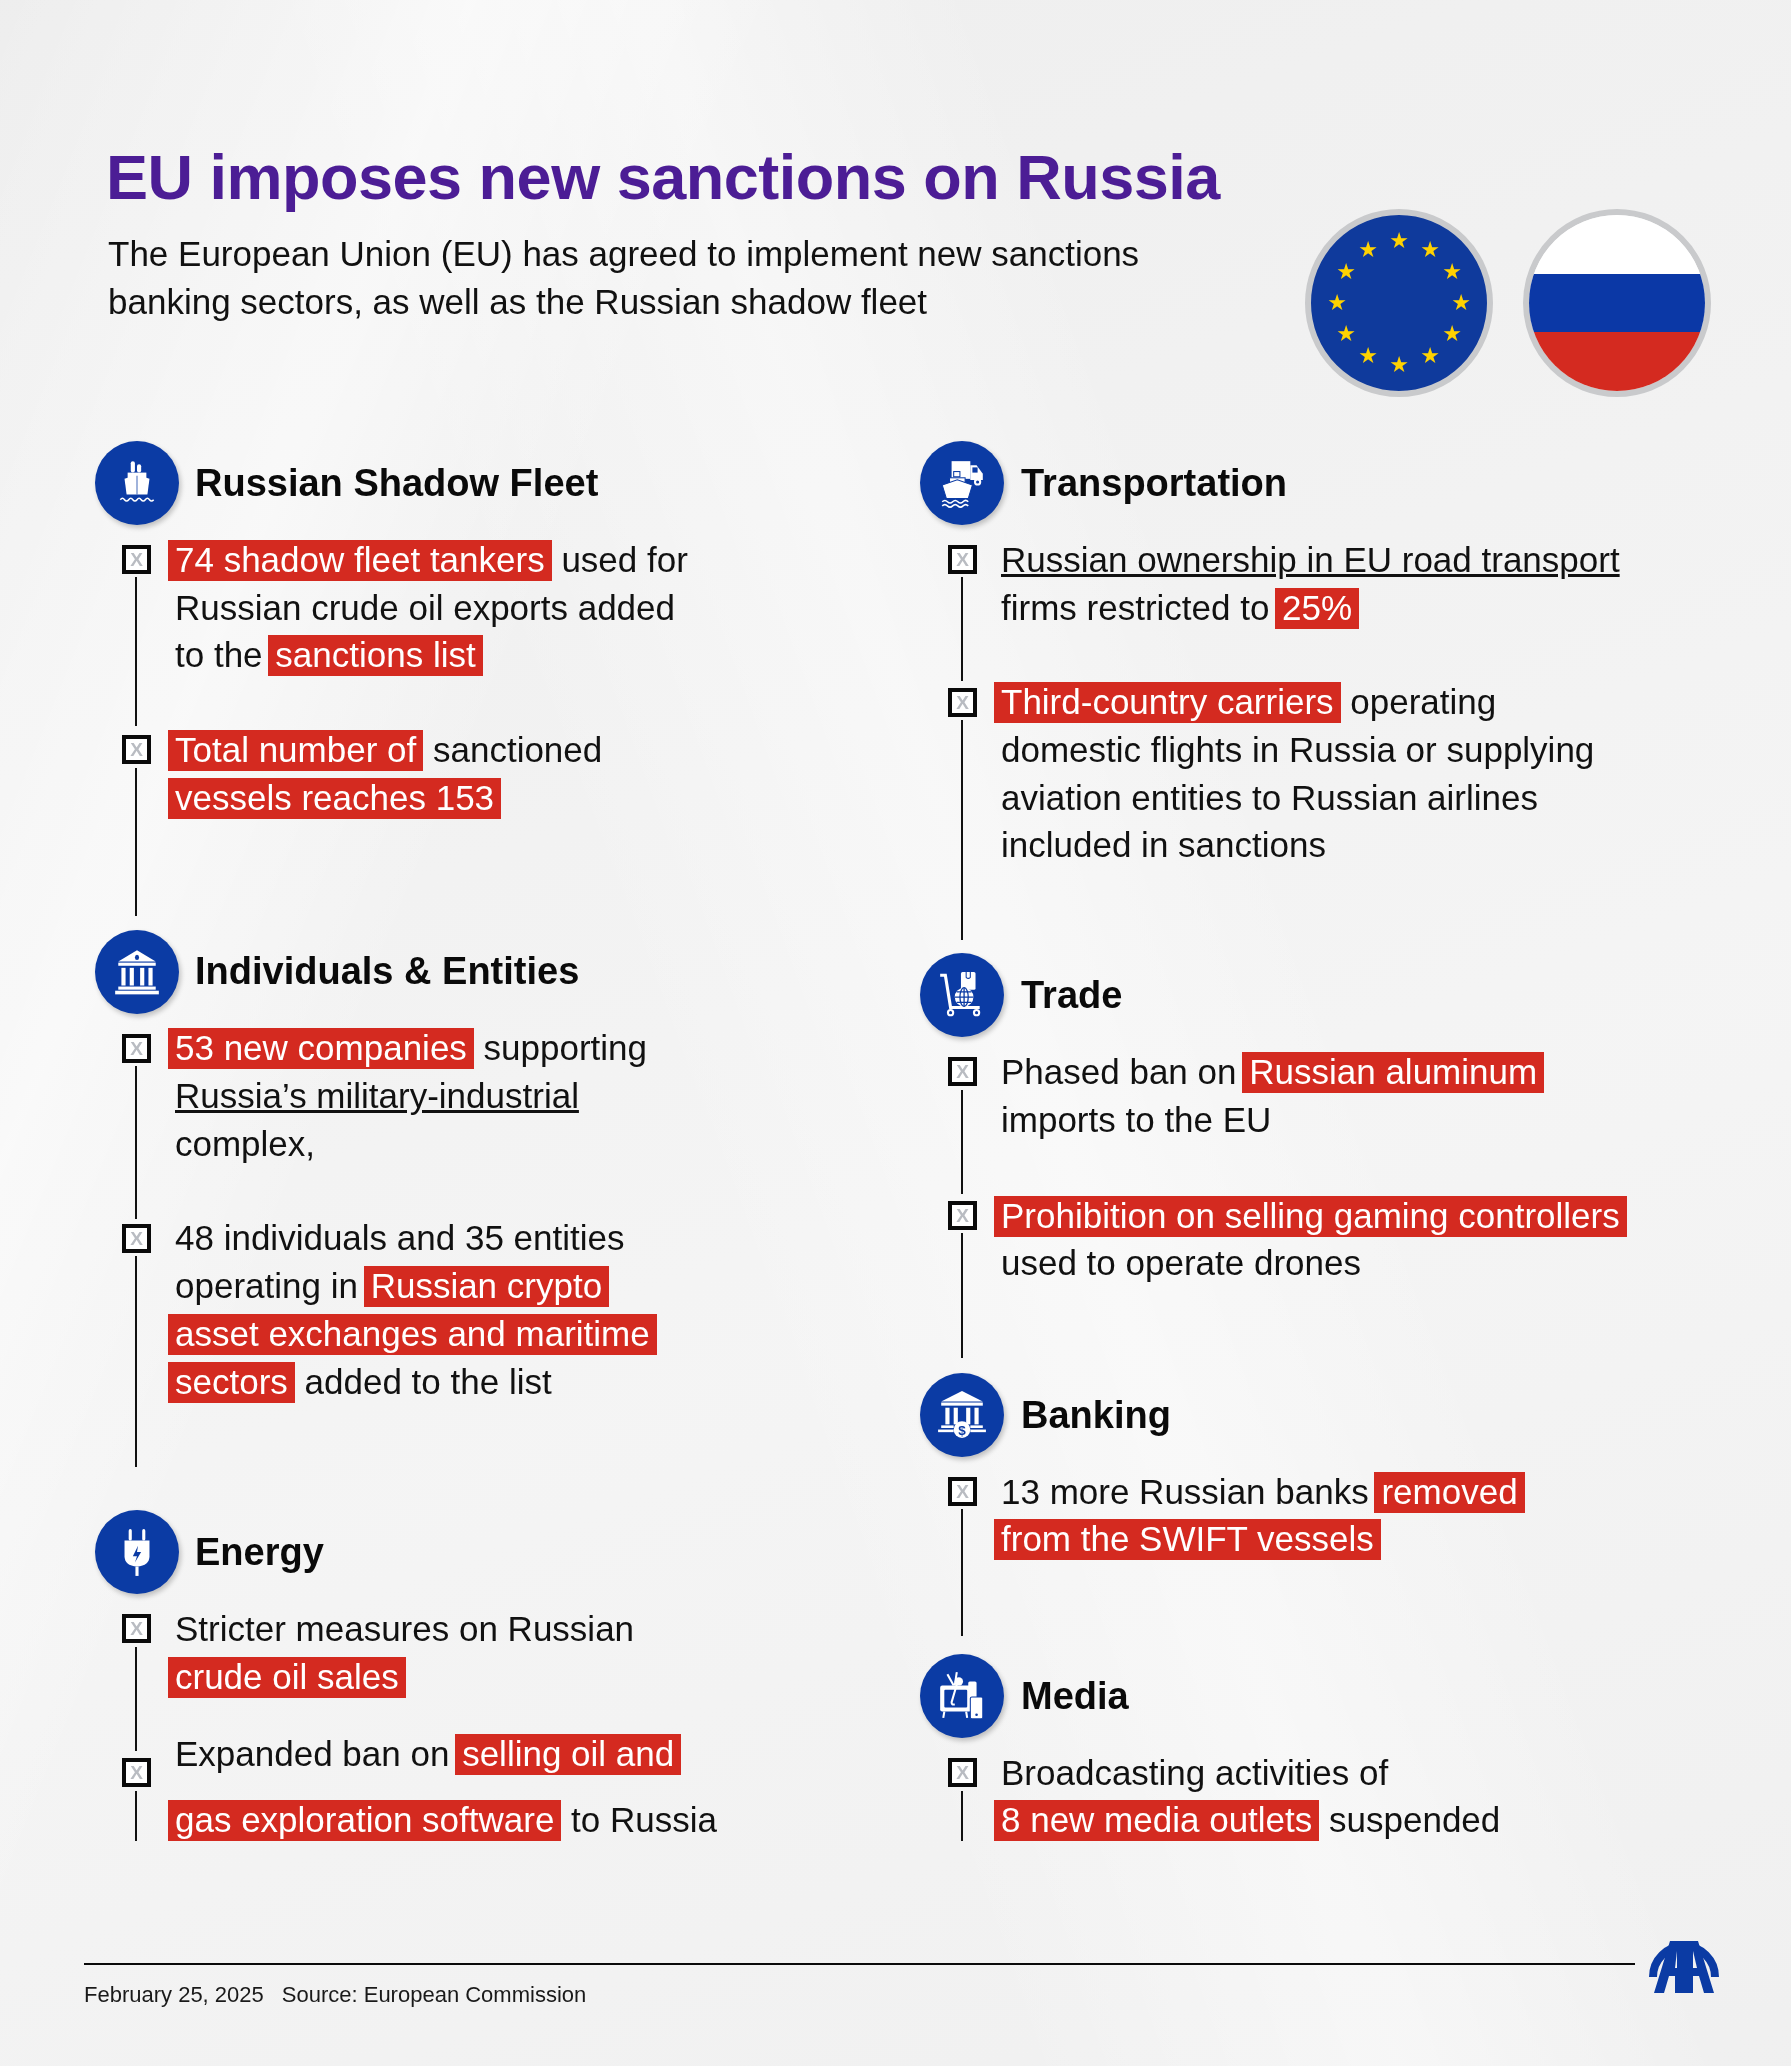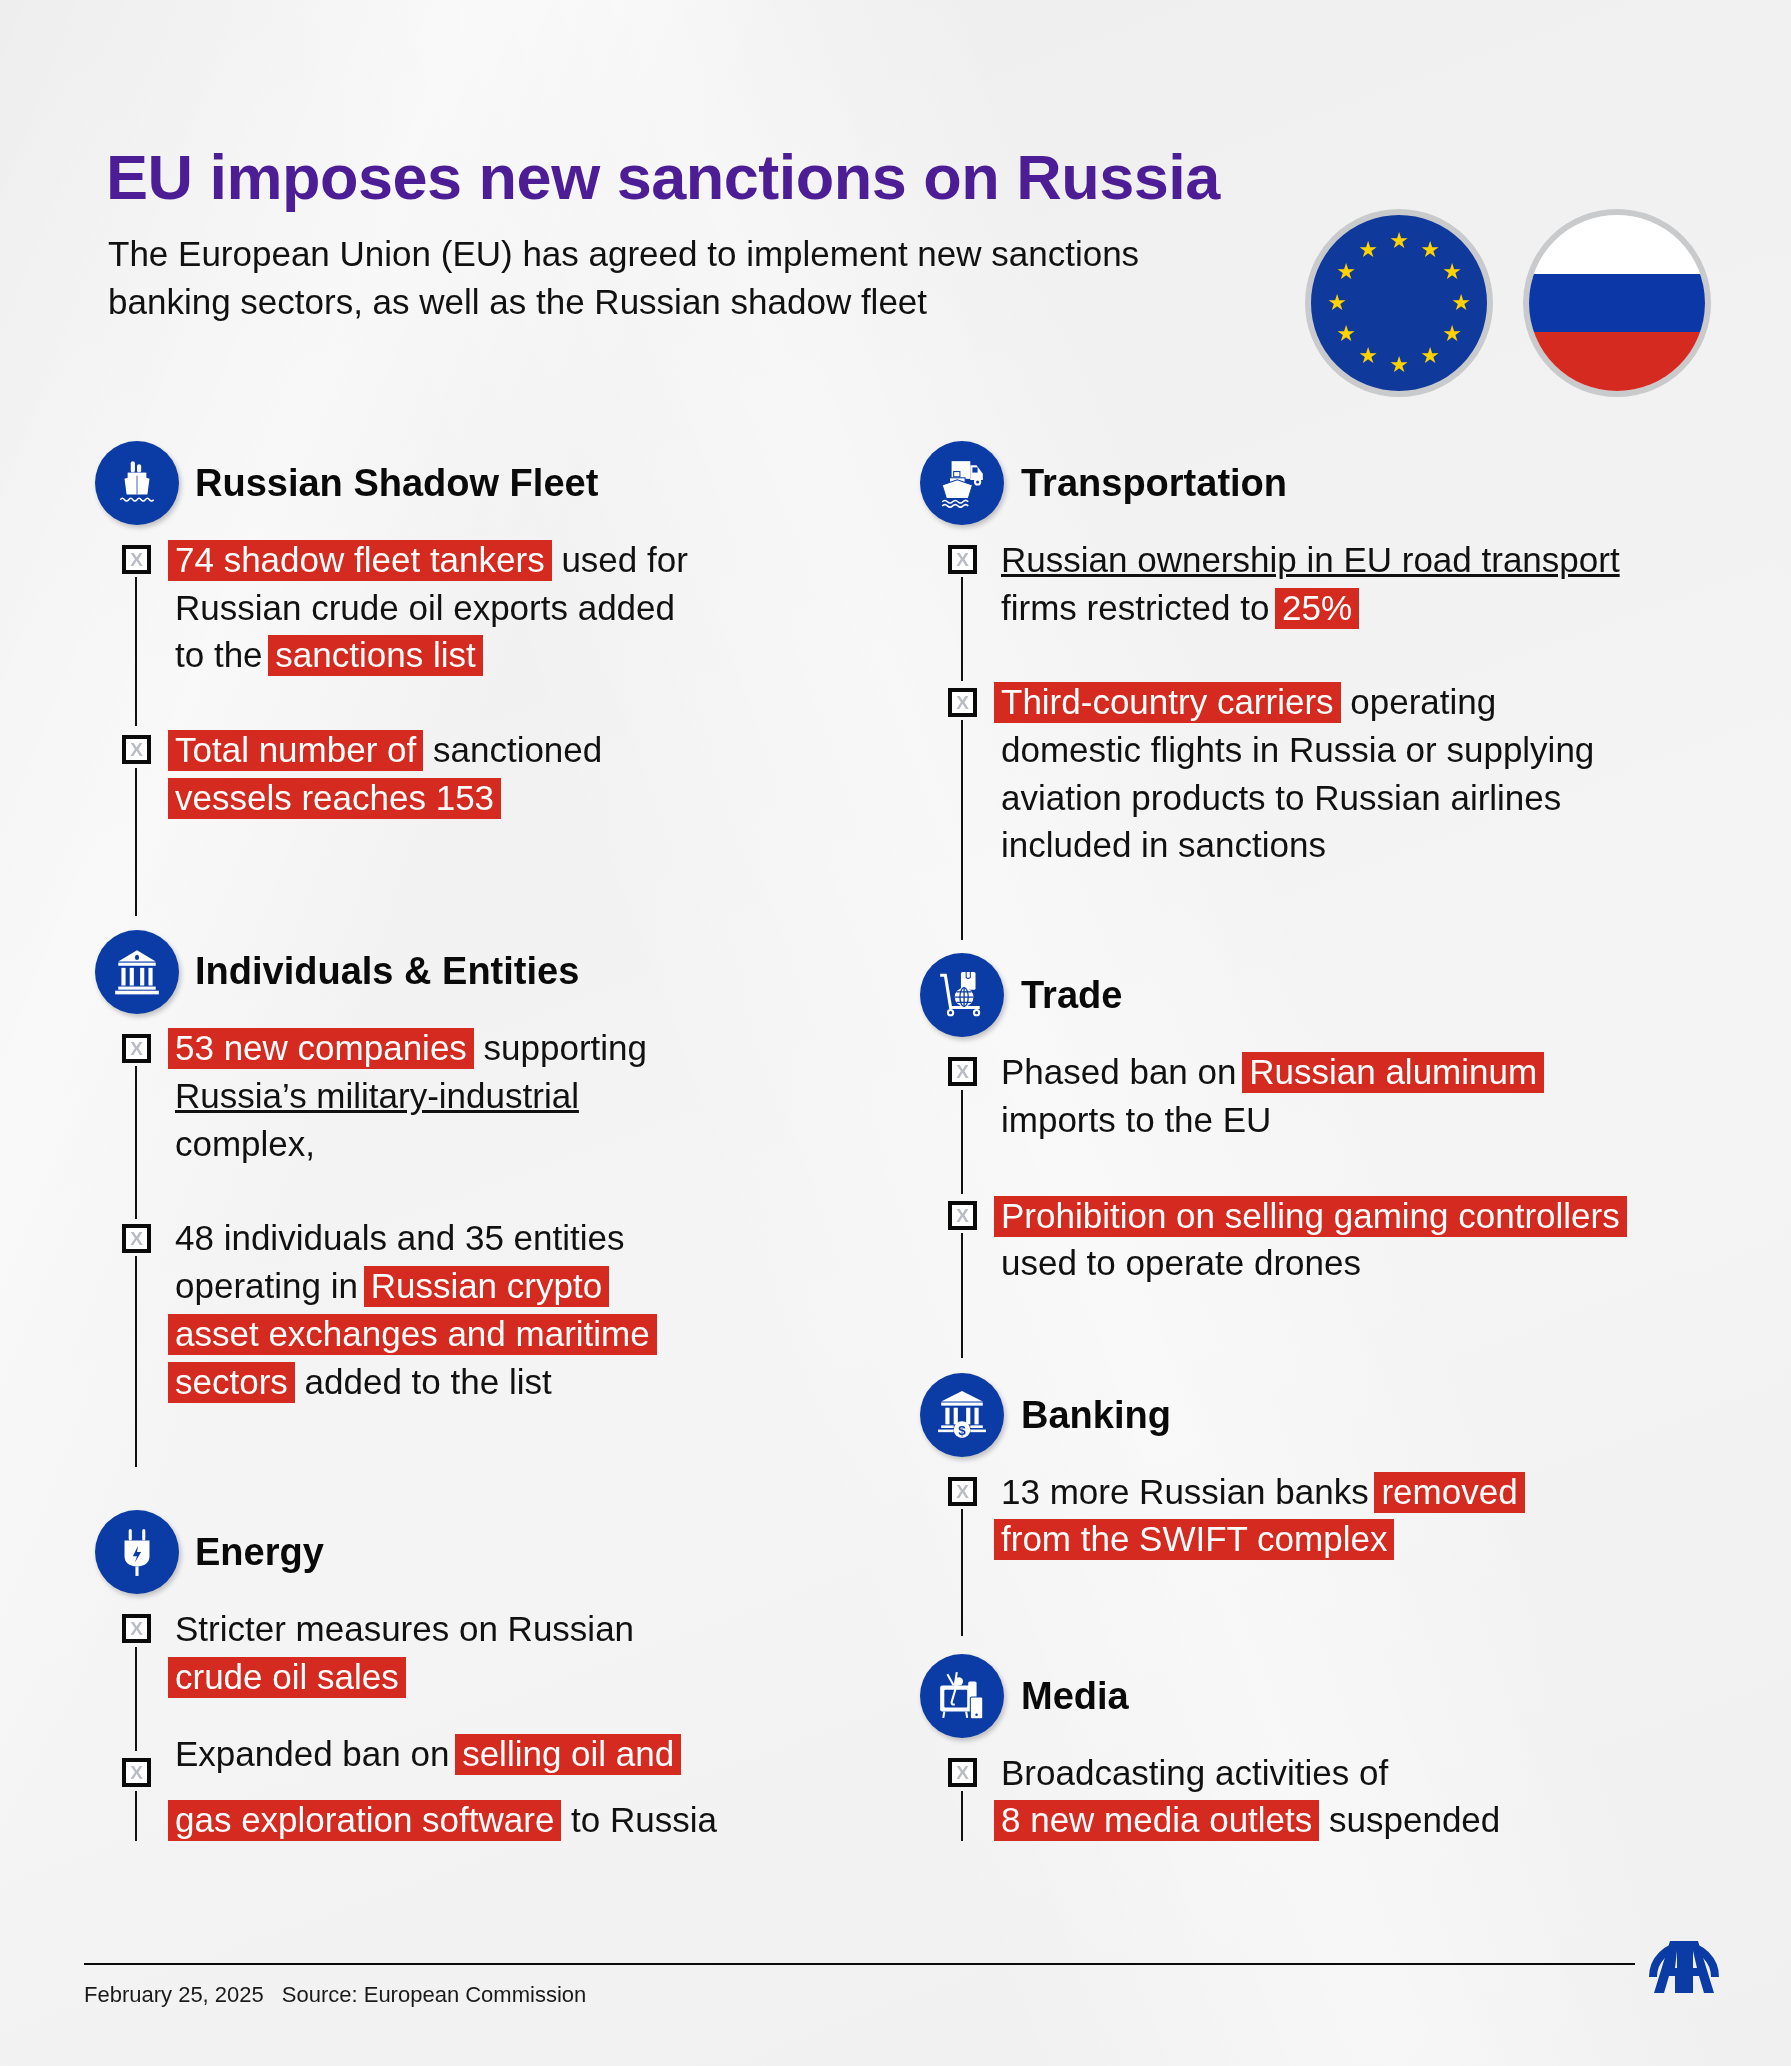--- a/index.html
+++ b/index.html
@@ -184,21 +184,21 @@
       <div class="abs vline" style="left: 961px; top: 720px; height: 220px;"></div>
       <div class="abs bullet-box" style="left: 948px; top: 545px;">X</div>
       <div>
         <div class="abs line" style="left: 1001px; top: 536px; text-decoration: underline;"><span>Russian ownership in EU road transport</span></div>
         <div class="abs line" style="left: 1001px; top: 584px;"><span>firms restricted to </span><span class="hl">25%</span></div>
       </div>
       <div class="abs bullet-box" style="left: 948px; top: 688px;">X</div>
       <div>
         <div class="abs line" style="left: 1001px; top: 678px;"><span class="hl first">Third-country carriers</span><span> operating</span></div>
         <div class="abs line" style="left: 1001px; top: 726px;"><span>domestic flights in Russia or supplying</span></div>
-        <div class="abs line" style="left: 1001px; top: 774px;"><span>aviation products to Russian airlines</span></div>
+        <div class="abs line" style="left: 1001px; top: 774px;"><span>aviation entities to Russian airlines</span></div>
         <div class="abs line" style="left: 1001px; top: 821px;"><span>included in sanctions</span></div>
       </div>
     </div>
     <div>
       <div class="abs icon-circle" style="left: 920px; top: 953px;">
         <svg viewBox="0 0 100 100">
           <path d="M8 12 H18 L28 74 H84" fill="none" stroke="#fff" stroke-width="6"></path>
           <rect x="48" y="6" width="28" height="34" rx="3" fill="#fff"></rect>
           <path d="M58 6 V16 Q62 20 66 16 V6" fill="none" stroke="#0b3ba4" stroke-width="2"></path>
           <circle cx="54" cy="54" r="18" fill="#fff"></circle>
@@ -239,21 +239,21 @@
           <rect x="66" y="78" width="30" height="5" fill="#fff"></rect>
           <circle cx="50" cy="78" r="16" fill="#fff"></circle>
           <text x="50" y="88" font-size="26" font-weight="700" text-anchor="middle" fill="#0b3ba4" font-family="Liberation Sans, sans-serif">$</text>
         </svg>
       </div>
       <div class="abs sec-title" style="left: 1021px; top: 1393px;">Banking</div>
       <div class="abs vline" style="left: 961px; top: 1509px; height: 127px;"></div>
       <div class="abs bullet-box" style="left: 948px; top: 1477px;">X</div>
       <div>
         <div class="abs line" style="left: 1001px; top: 1468px;"><span>13 more Russian banks </span><span class="hl">removed</span></div>
-        <div class="abs line" style="left: 1001px; top: 1515px;"><span class="hl first">from the SWIFT complex</span></div>
+        <div class="abs line" style="left: 1001px; top: 1515px;"><span class="hl first">from the SWIFT vessels</span></div>
       </div>
     </div>
     <div>
       <div class="abs icon-circle" style="left: 920px; top: 1654px;">
         <svg viewBox="0 0 100 100">
           <line x1="22" y1="8" x2="34" y2="30" stroke="#fff" stroke-width="4"></line>
           <line x1="40" y1="4" x2="36" y2="30" stroke="#fff" stroke-width="4"></line>
           <rect x="8" y="30" width="60" height="50" rx="4" fill="#fff"></rect>
           <rect x="16" y="38" width="44" height="34" rx="2" fill="#0b3ba4"></rect>
           <circle cx="44" cy="22" r="8" fill="#fff"></circle>

